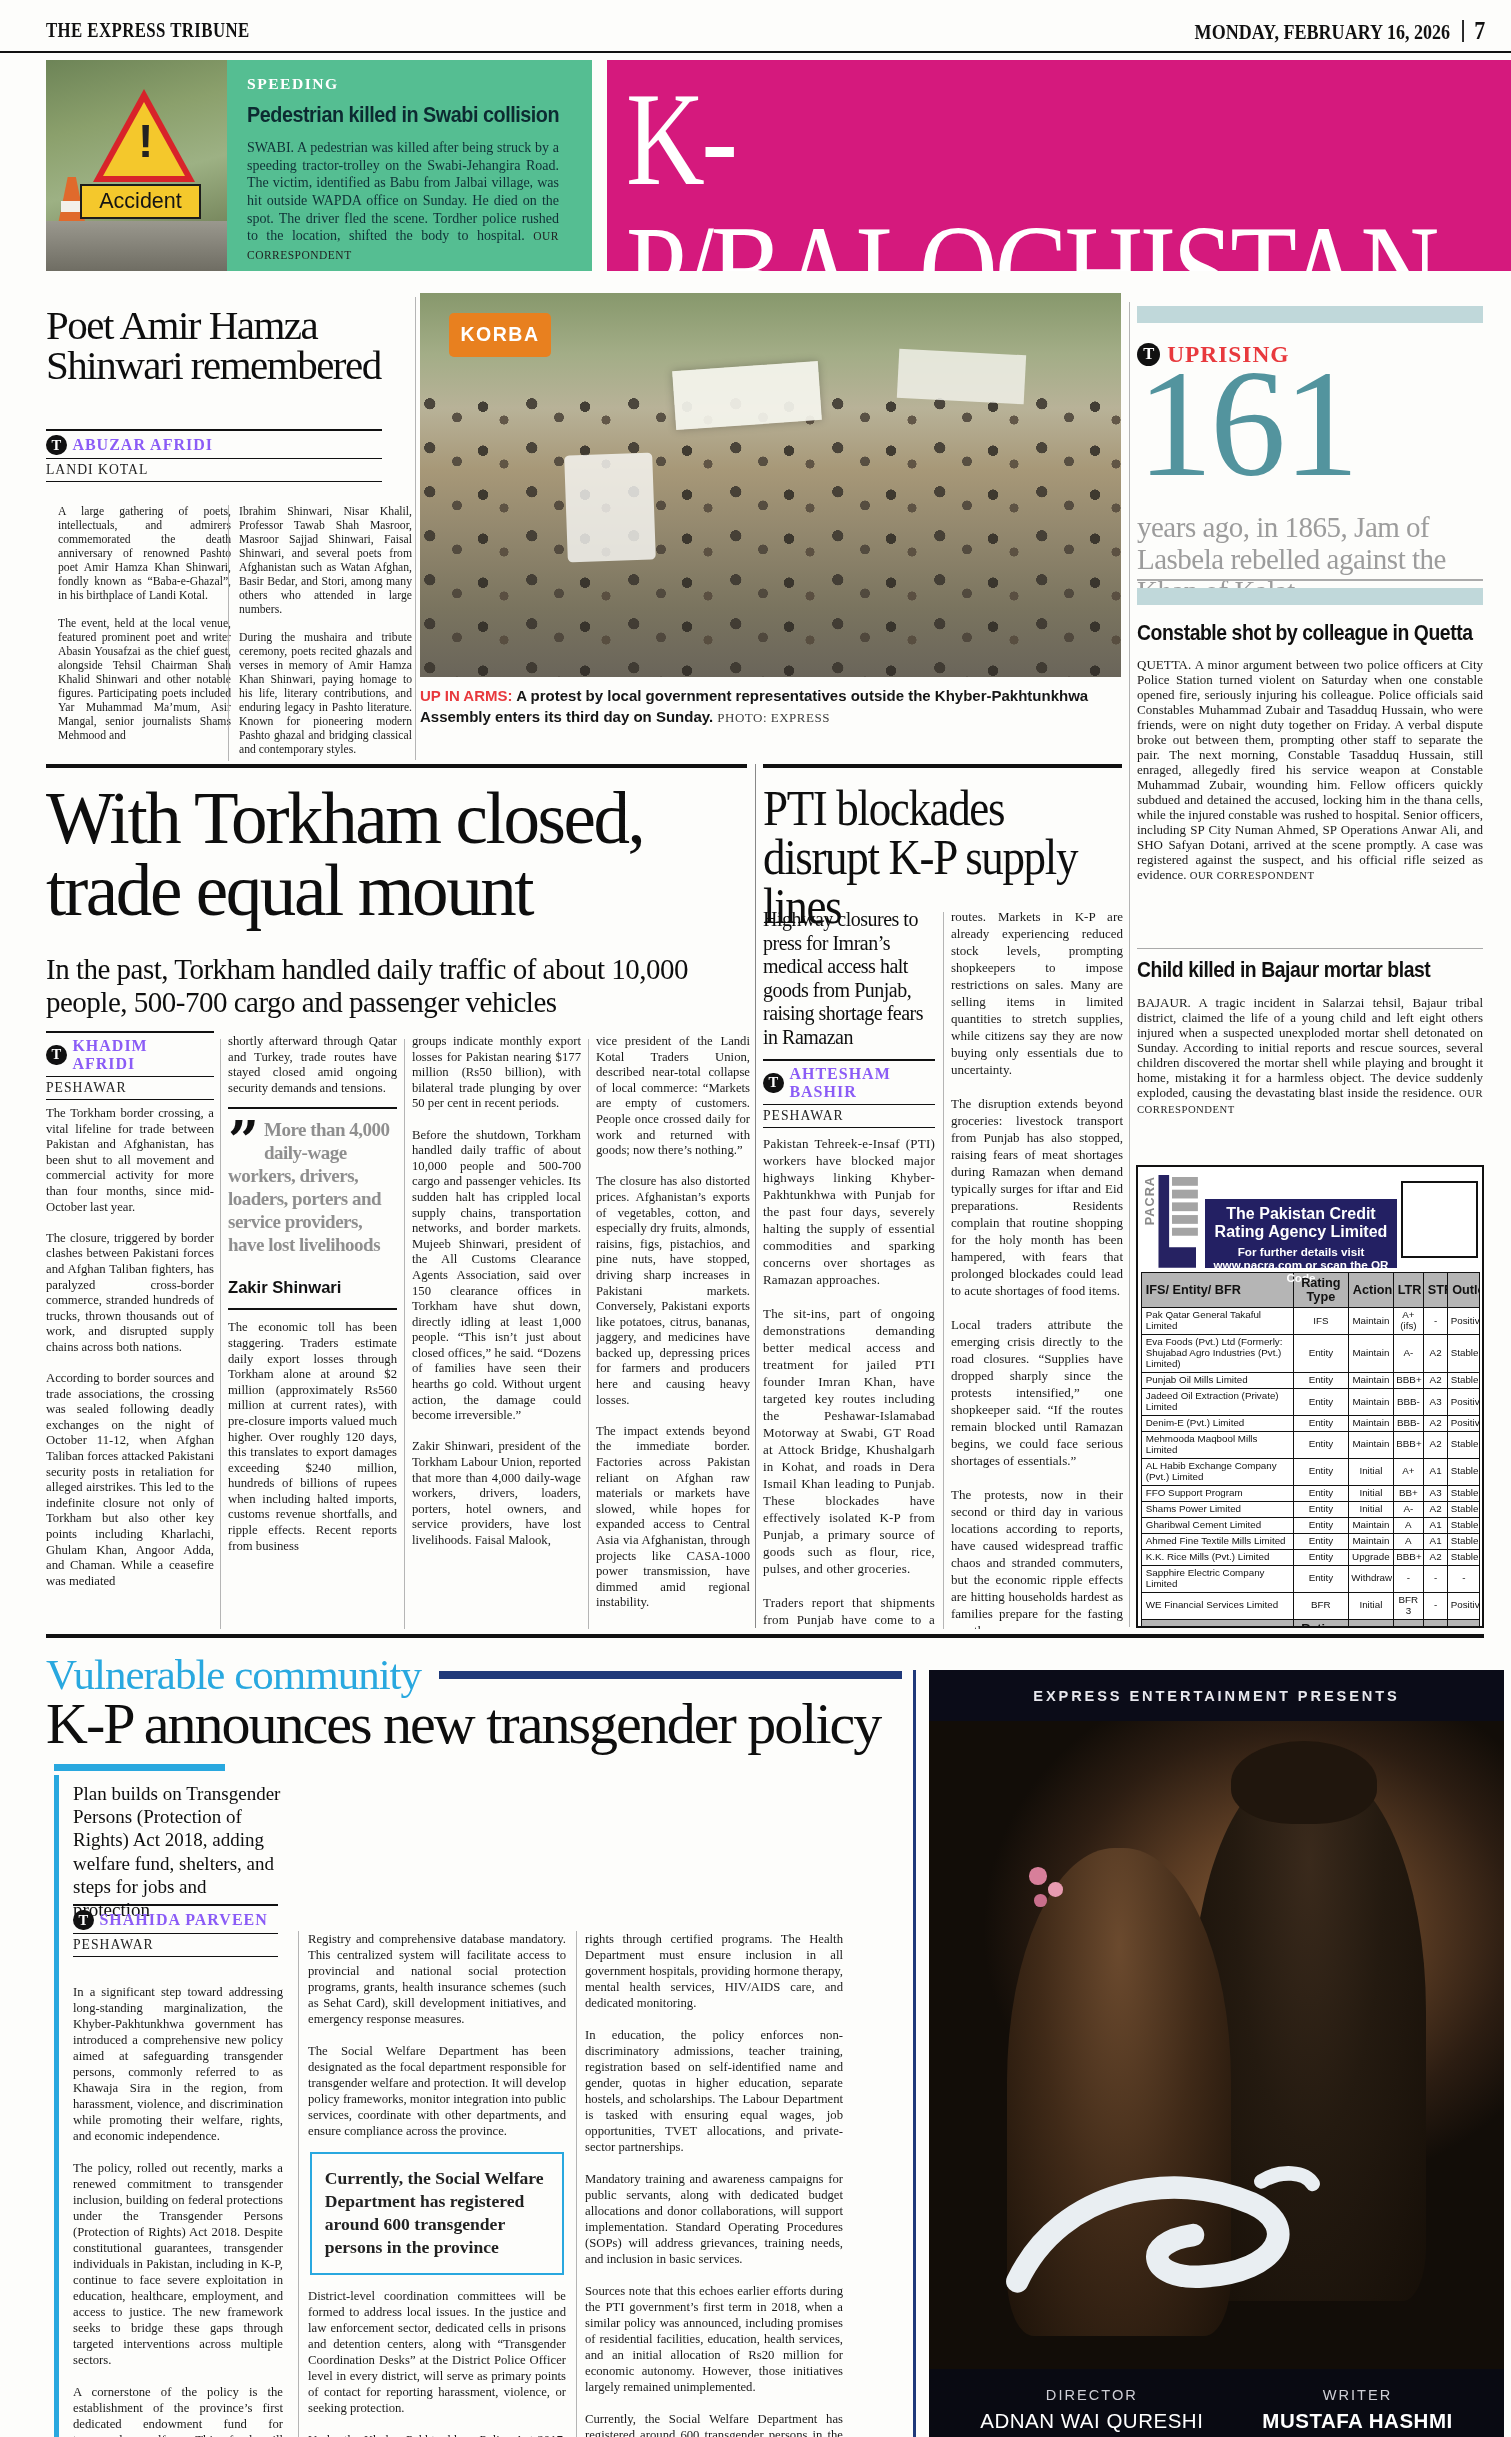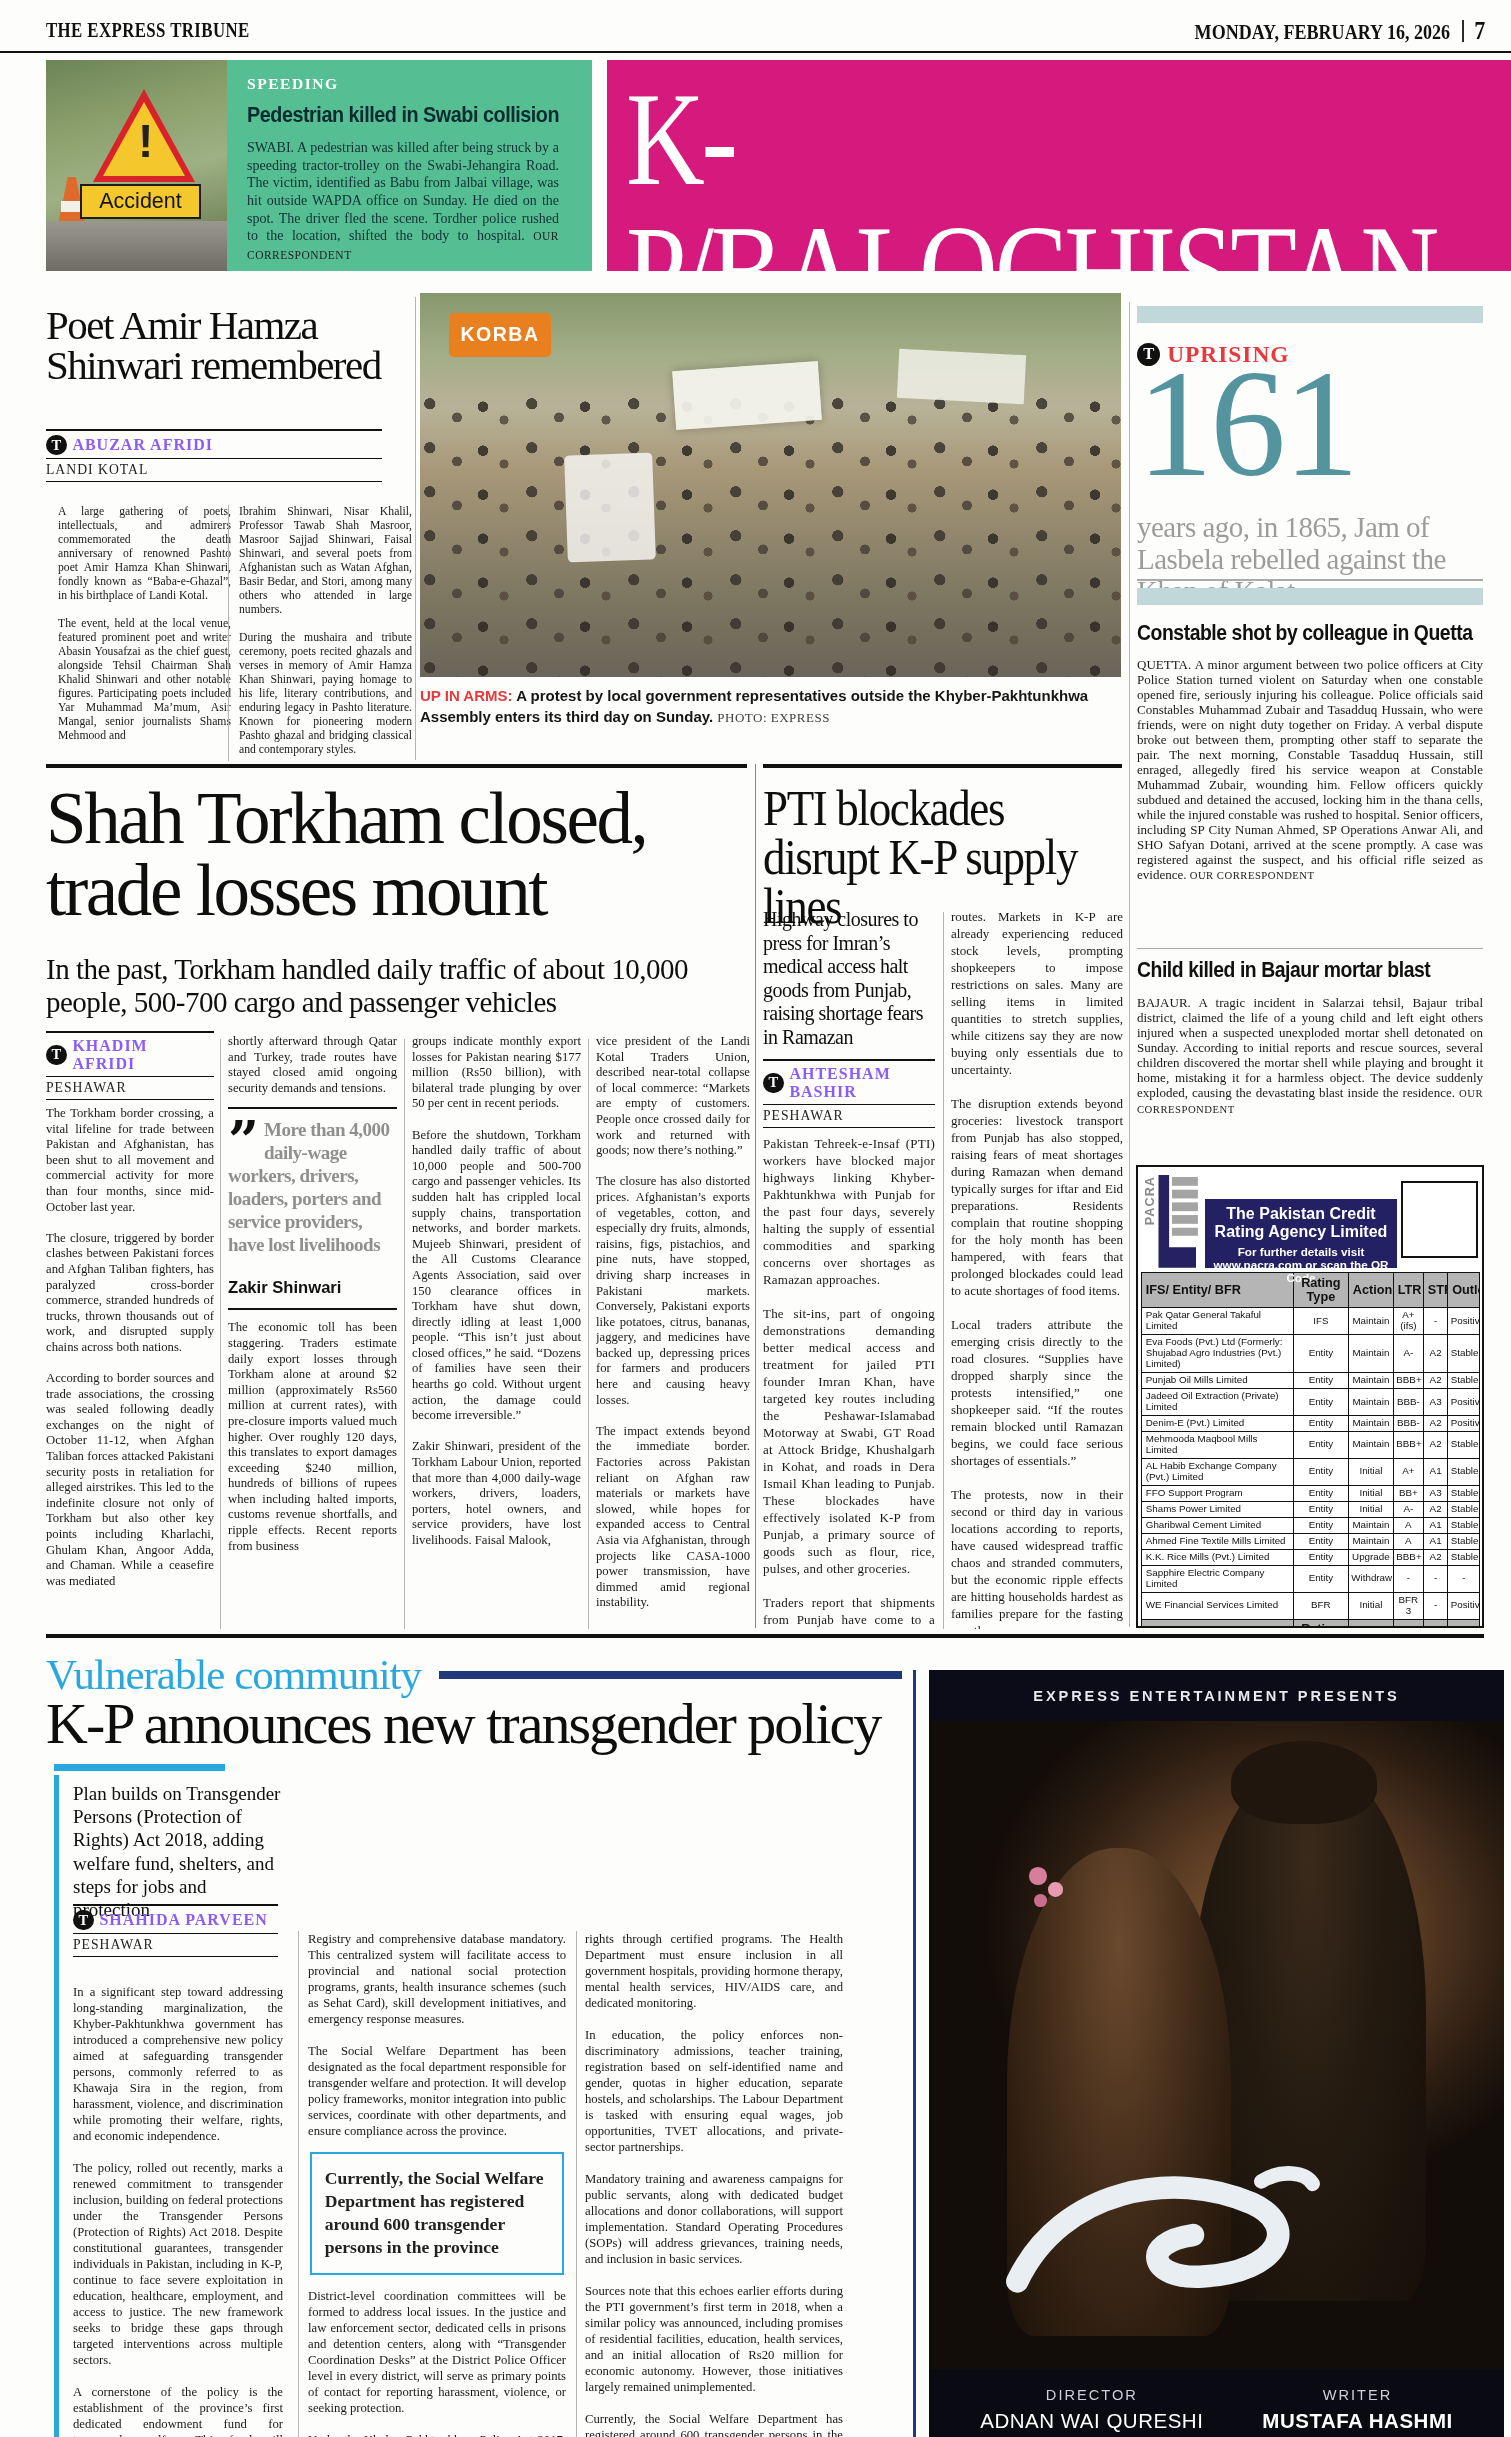--- a/index.html
+++ b/index.html
@@ -268,21 +268,21 @@
             <td class="c">LTR</td>
             <td class="c">STR</td>
             <td class="c">Outlook</td>
       </tr>
 
     </tbody>
       </table>
   </div>
 
   <div class="abs rule" style="left:46px;top:764px;width:701px;height:3.9px;"></div>
-  <div class="abs headline" style="left:46px;top:783px;width:707px;font-size:73px;letter-spacing:-2.4px;">Shah Torkham closed, trade losses mount</div>
+  <div class="abs headline" style="left:46px;top:783px;width:707px;font-size:73px;letter-spacing:-2.4px;">With Torkham closed, trade equal mount</div>
   <div class="abs headline" style="left:46px;top:953px;width:705px;font-size:29px;letter-spacing:-0.5px;line-height:1.13;">In the past, Torkham handled daily traffic of about 10,000 people, 500-700 cargo and passenger vehicles</div>
   <div class="abs byline" style="left:46px;top:1031px;width:168px;">
     <div class="nrow">
         <span class="tlogo">T</span>
         <span class="bname">KHADIM AFRIDI</span>
       </div>
     <div class="loc">PESHAWAR</div>
   </div>
   <div class="abs bt" style="left:46px;top:1106px;width:168px;height:523px;font-size:12.7px;line-height:15.6px;">The Torkham border crossing, a vital lifeline for trade between Pakistan and Afghanistan, has been shut to all movement and commercial activity for more than four months, since mid-October last year.
 

